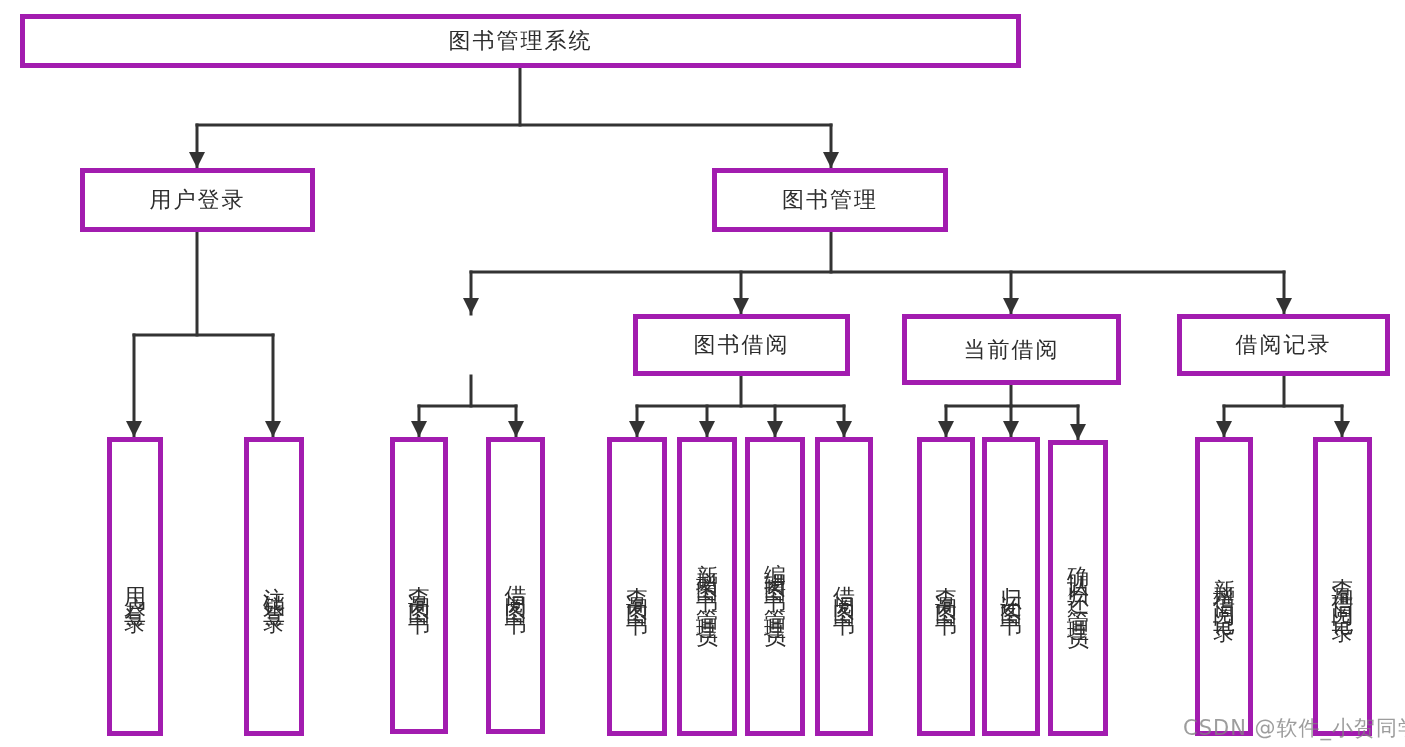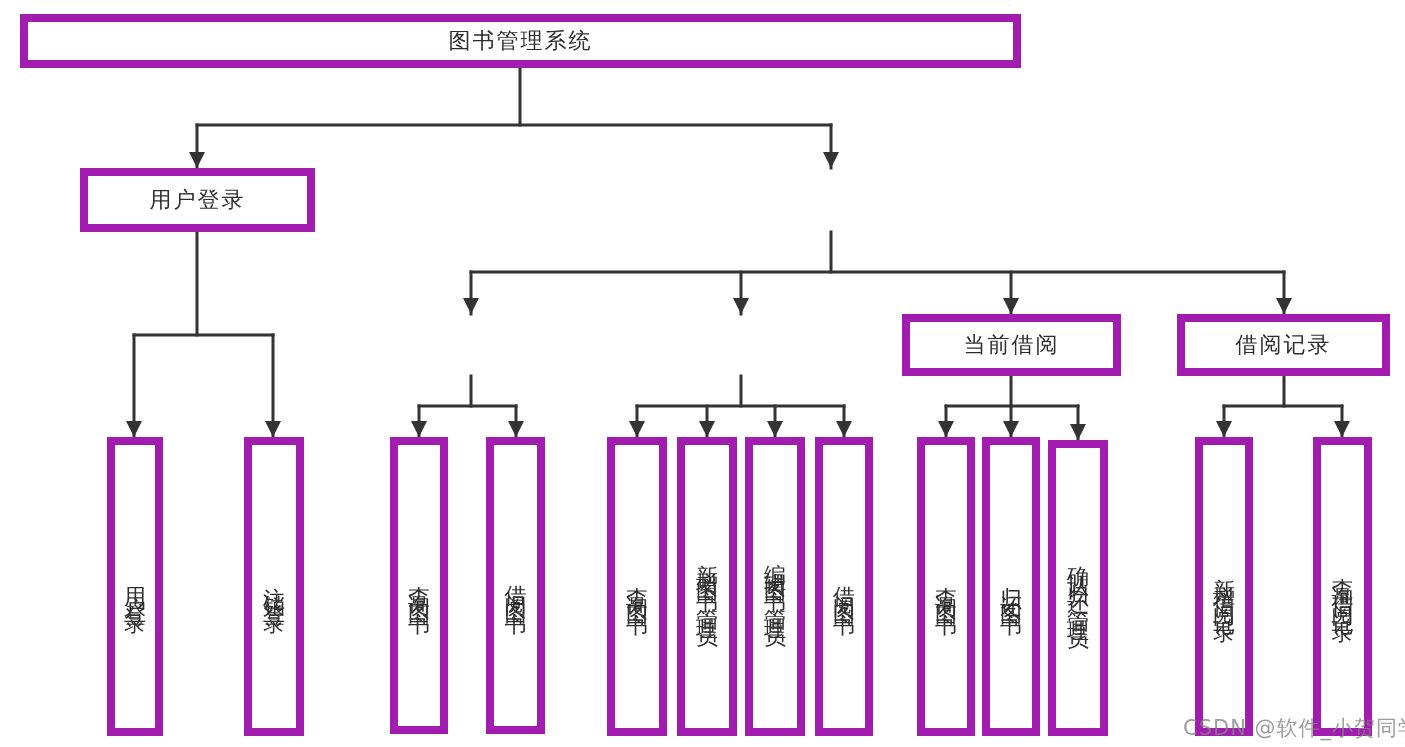--- a/index.html
+++ b/index.html
@@ -8,21 +8,21 @@
     width: 1405px;
     height: 747px;
     background: #ffffff;
     font-family: "DejaVu Sans", "Liberation Sans", sans-serif;
     overflow: hidden;
   }
   #connectors { position: absolute; left: 0; top: 0; width: 1405px; height: 747px; }
   .box {
     position: absolute;
     box-sizing: border-box;
-    border: 8px solid #a21caf;
+    border: 5px solid #a21caf;
     background: #ffffff;
     display: flex;
     align-items: center;
     justify-content: center;
     color: #2d2d2d;
   }
   .hlabel { font-size: 22px; letter-spacing: 2px; white-space: nowrap; }
   .vbox .vlabel {
     writing-mode: vertical-rl;
     text-orientation: mixed;
@@ -32,21 +32,21 @@
     white-space: nowrap;
   }
   
   #n-root            { left: 20px;   top: 14px;  width: 1001px; height: 54px; }
   
   #n-user-login      { left: 80px;   top: 168px; width: 235px; height: 64px; }
   #n-book-management { left: 712px;  top: 168px; width: 236px; height: 64px; }
   
   #n-new-book        { left: 362px;  top: 314px; width: 218px; height: 62px; }
   #n-book-borrow     { left: 633px;  top: 314px; width: 217px; height: 62px; }
-  #n-current-borrow  { left: 902px;  top: 314px; width: 219px; height: 62px; }
+  #n-current-borrow  { left: 902px;  top: 314px; width: 219px; height: 71px; }
   #n-borrow-record   { left: 1177px; top: 314px; width: 213px; height: 62px; }
   
   #n-leaf-user-login     { left: 107px;  top: 437px; width: 56px; height: 299px; }
   #n-leaf-logout         { left: 244px;  top: 437px; width: 60px; height: 299px; }
   #n-leaf-query-book-1   { left: 390px;  top: 437px; width: 58px; height: 297px; }
   #n-leaf-borrow-book-1  { left: 486px;  top: 437px; width: 59px; height: 297px; }
   #n-leaf-query-book-2   { left: 607px;  top: 437px; width: 60px; height: 299px; }
   #n-leaf-add-book       { left: 677px;  top: 437px; width: 60px; height: 299px; }
   #n-leaf-edit-book      { left: 745px;  top: 437px; width: 60px; height: 299px; }
   #n-leaf-borrow-book-2  { left: 815px;  top: 437px; width: 58px; height: 299px; }
@@ -122,21 +122,27 @@
     </g>
   </svg>
 
   <div class="box" id="n-root">
     <span class="hlabel">图书管理系统</span>
   </div>
 
   <div class="box" id="n-user-login">
     <span class="hlabel">用户登录</span>
   </div>
+  <div class="box" id="n-book-management">
+    <span class="hlabel">图书管理</span>
+  </div>
 
+  <div class="box" id="n-book-borrow">
+    <span class="hlabel">图书借阅</span>
+  </div>
   <div class="box" id="n-current-borrow">
     <span class="hlabel">当前借阅</span>
   </div>
   <div class="box" id="n-borrow-record">
     <span class="hlabel">借阅记录</span>
   </div>
 
   <div class="box vbox" id="n-leaf-user-login">
     <span class="vlabel">用户登录</span>
   </div>

